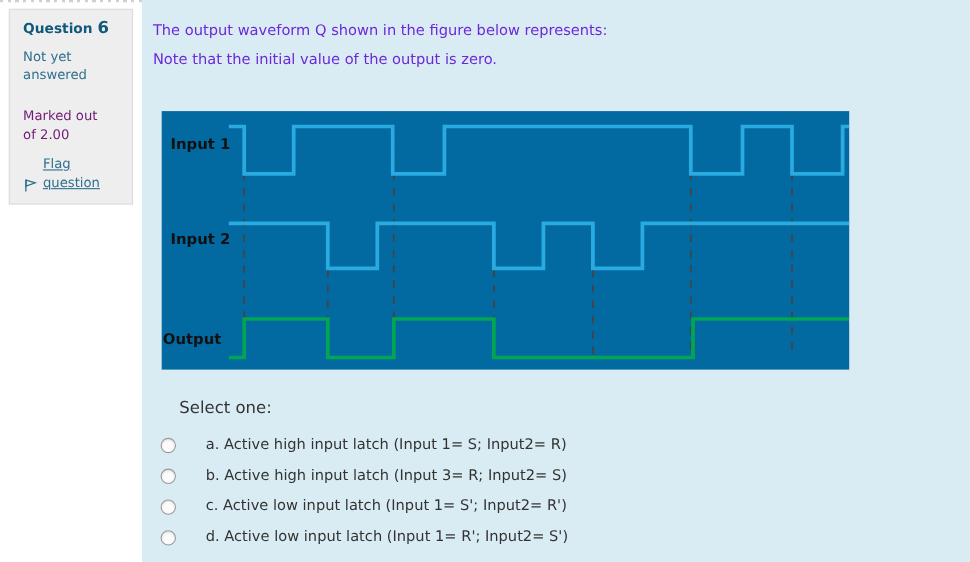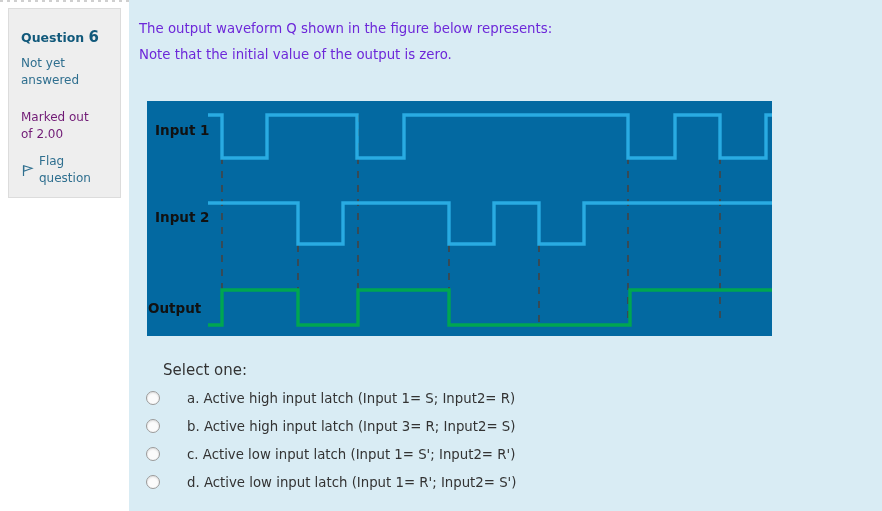--- a/index.html
+++ b/index.html
@@ -37,21 +37,20 @@
     color: #2a6b85;
     font-size: 12px;
     line-height: 17px;
   }
   .q-title {
     color: #11597b;
     font-weight: bold;
     font-size: 12.5px;
     margin-bottom: 9px;
     white-space: nowrap;
-    margin-top: 12px;
   }
   .q-title .qnum {
     font-size: 15px;
     font-weight: bold;
   }
   .q-state {
     color: #2f6f8f;
     font-size: 12px;
     line-height: 17px;
     margin-bottom: 20px;
@@ -61,23 +60,24 @@
     color: #701a75;
     font-size: 12px;
     line-height: 17px;
     margin-bottom: 10px;
     max-width: 82px;
   }
   .q-flag {
     color: #2f6f8f;
     font-size: 12px;
     display: flex;
-    align-items: center;
+    align-items: flex-end;
     gap: 5px;
     cursor: pointer;
+    text-decoration: underline;
   }
   .flag-glyph { display: inline-block; width: 13px; height: 13px; }
 
   
   .question-panel {
     position: absolute;
     left: 129px; top: 0;
     width: 753px;
     height: 511px;
     background: #d9ecf4;
@@ -108,21 +108,21 @@
     font-size: 15px;
     margin-left: 24px;
   }
   .answers {
     position: absolute;
     left: 139px; top: 384px;
     width: 600px;
   }
   .answer-row {
     display: flex;
-    align-items: center;
+    align-items: flex-end;
     height: 28px;
   }
   .radio {
     width: 12px; height: 12px;
     border-radius: 50%;
     border: 1px solid #9a9a9a;
     background: #fbfbfb;
     box-shadow: inset 0 1px 2px rgba(0,0,0,0.12);
     margin-left: 7px;
     flex: 0 0 auto;

